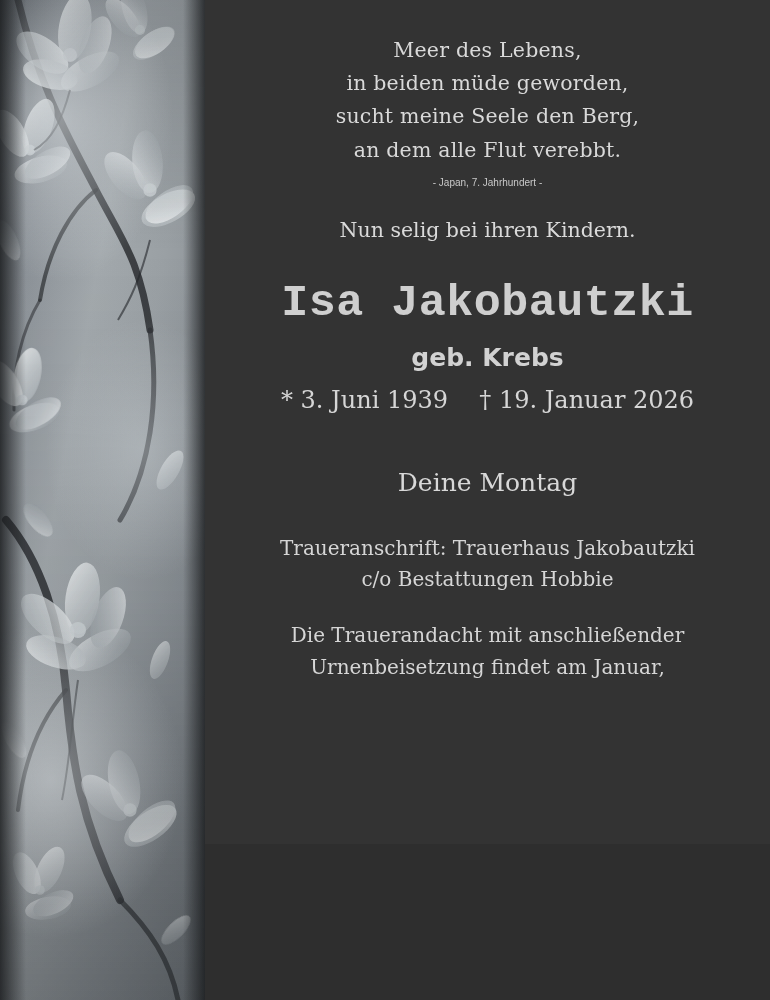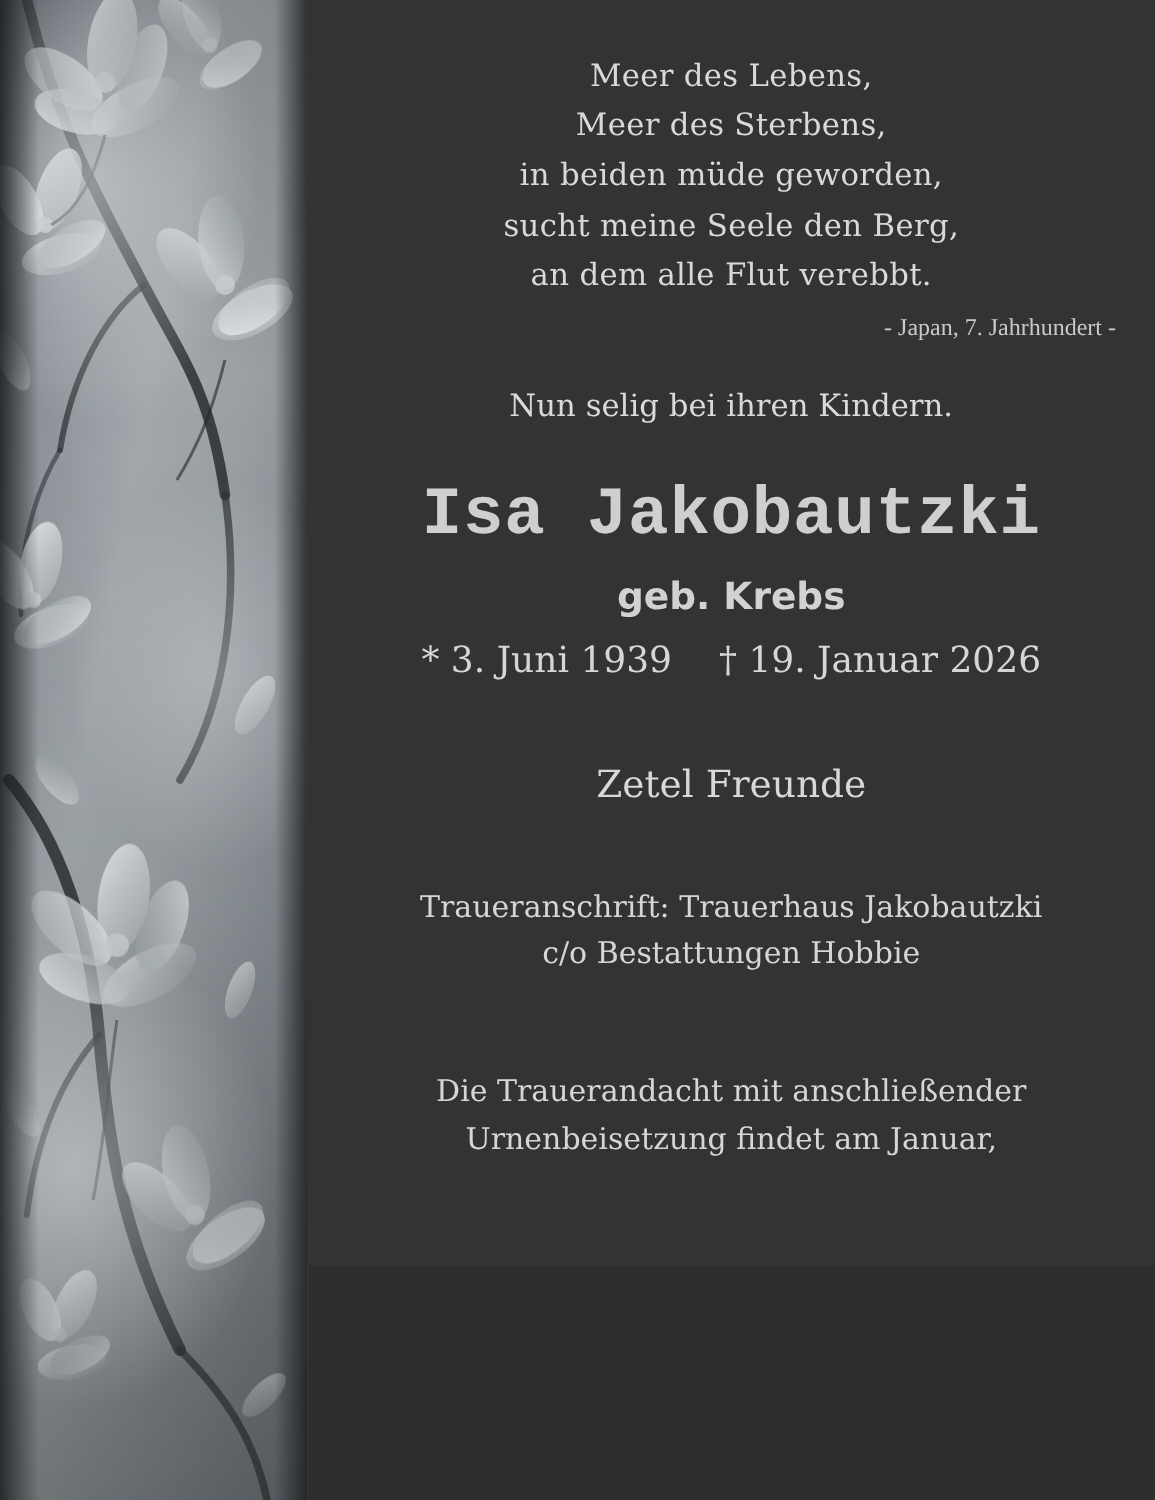--- a/index.html
+++ b/index.html
@@ -64,24 +64,23 @@
   .poem {
     font-family: "DejaVu Serif", serif;
     font-size: 20.5px;
     line-height: 1.62;
     color: #d9d9d9;
     letter-spacing: 0.2px;
   }
   .poem div { white-space: nowrap; }
   .attrib {
     margin-top: 10px;
-    font-family: Liberation Serif, serif;
-    font-size: 16px;
+    font-family: Liberation Sans, sans-serif;
+    font-size: 10px;
     color: #c9c9c9;
-    text-align: right;
   }
   .blessing {
     margin-top: 30px;
     font-family: "DejaVu Serif", serif;
     font-size: 20.5px;
     color: #dadada;
   }
   .name {
     margin-top: 38px;
     font-family: Liberation Mono, monospace;
@@ -105,29 +104,29 @@
     color: #d6d6d6;
   }
   .dates .gap { display: inline-block; width: 16px; }
   .from {
     margin-top: 54px;
     font-family: "DejaVu Serif", serif;
     font-size: 25px;
     color: #d8d8d8;
   }
   .address {
-    margin-top: 52px;
+    margin-top: 36px;
     font-family: "DejaVu Serif", serif;
     font-size: 20px;
     line-height: 1.55;
     color: #d6d6d6;
   }
   .address div { white-space: nowrap; }
   .notice {
-    margin-top: 60px;
+    margin-top: 24px;
     font-family: "DejaVu Serif", serif;
     font-size: 20px;
     line-height: 1.6;
     color: #d6d6d6;
   }
   .notice div { white-space: nowrap; }
 </style>
 </head>
 <body>
 
@@ -235,41 +234,40 @@
     </svg>
     <div class="veil"></div>
     <div class="edge-left"></div>
     <div class="edge-right"></div>
   </div>
 
   <div class="content">
 
     <div class="poem">
       <div>Meer des Lebens,</div>
-      <div>Meer des Sterbens,</div>
       <div>in beiden müde geworden,</div>
       <div>sucht meine Seele den Berg,</div>
       <div>an dem alle Flut verebbt.</div>
     </div>
 
     <div class="attrib">- Japan, 7. Jahrhundert -</div>
 
     <div class="blessing">Nun selig bei ihren Kindern.</div>
 
     <div class="name">Isa Jakobautzki</div>
 
     <div class="maiden">geb. Krebs</div>
 
     <div class="dates">
       <span>* 3. Juni 1939</span>
       <span class="gap"></span>
       <span>† 19. Januar 2026</span>
     </div>
 
-    <div class="from">Zetel Freunde</div>
+    <div class="from">Deine Montag</div>
 
     <div class="address">
       <div>Traueranschrift:  Trauerhaus Jakobautzki</div>
       <div>c/o Bestattungen Hobbie</div>
     </div>
 
     <div class="notice">
       <div>Die Trauerandacht mit anschließender</div>
       <div>Urnenbeisetzung findet am Januar,</div>
     </div>

